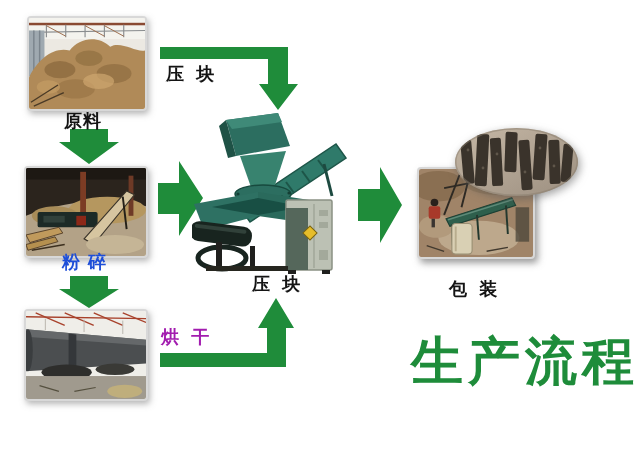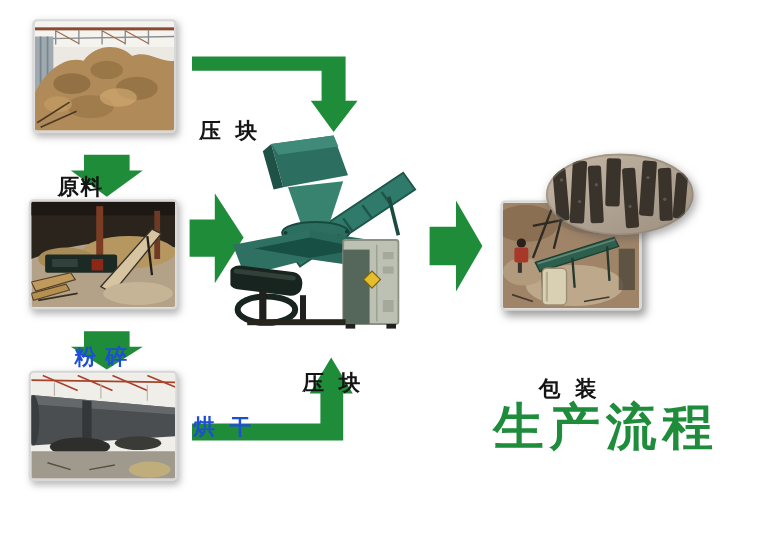--- a/index.html
+++ b/index.html
@@ -6,22 +6,22 @@
   #stage{position:relative;width:640px;height:453px;background:#ffffff;overflow:hidden;
          font-family:"DejaVu Sans","Liberation Sans",sans-serif;}
   .photo{position:absolute;border:2px solid #d8d8d8;border-radius:4px;background:#fff;
          box-shadow:2px 3px 6px rgba(110,110,110,.5);overflow:hidden;box-sizing:border-box;}
   .photo svg{display:block;width:100%;height:100%;}
   .cutout{position:absolute;}
   .cutout svg{display:block;width:100%;height:100%;}
   .oval{position:absolute;filter:drop-shadow(2px 3px 4px rgba(90,90,90,.55));}
   .oval svg{display:block;width:100%;height:100%;}
   .flow-label{position:absolute;font-weight:bold;font-size:18px;color:#141414;
-              letter-spacing:3px;white-space:pre;line-height:1;margin-top:36px;}
-  #page-title{position:absolute;left:411px;top:335px;font-size:42px;font-weight:800;
+              letter-spacing:3px;white-space:pre;line-height:1;}
+  #page-title{position:absolute;left:411px;top:335px;font-size:52px;font-weight:800;
               letter-spacing:5px;line-height:1;white-space:pre;}
   .arrow-layer{position:absolute;left:0;top:0;width:640px;height:453px;pointer-events:none;}
 </style>
 </head>
 <body>
 
 <div id="stage">
 
   <svg class="arrow-layer" viewBox="0 0 640 453">
 
@@ -65,21 +65,21 @@
       <ellipse cx="88" cy="58" rx="18" ry="10" fill="#7d5c34" opacity="0.45"></ellipse>
       <ellipse cx="48" cy="74" rx="20" ry="10" fill="#8f6c3e" opacity="0.5"></ellipse>
       <ellipse cx="72" cy="66" rx="16" ry="8" fill="#cfa76f" opacity="0.7"></ellipse>
       <ellipse cx="20" cy="72" rx="12" ry="7" fill="#c49c64" opacity="0.7"></ellipse>
       <g stroke="#4a3a26" stroke-width="1.4">
         <line x1="2" y1="88" x2="30" y2="70"></line>
           <line x1="5" y1="92" x2="36" y2="78"></line>
       </g>
     </svg>
   </div>
-  <div class="flow-label" style="left: 48px; top: 112px; letter-spacing: 1px; color: rgb(20, 20, 20); text-align: center;">原料</div>
+  <div class="flow-label" style="left: 64px; top: 112px; letter-spacing: 1px; color: rgb(20, 20, 20); text-align: center;">原料</div>
 
   <div class="photo" style="left:24px;top:166px;width:124px;height:92px;" aria-label="crusher-conveyor-shed-photo">
     <svg viewBox="0 0 124 92" preserveAspectRatio="none">
       <rect width="124" height="92" fill="#b3a287"></rect>
       <path d="M0,0 H124 V40 C90,30 40,34 0,50 Z" fill="#2b241d"></path>
       <rect x="0" y="0" width="124" height="12" fill="#1d1813"></rect>
       <ellipse cx="84" cy="44" rx="40" ry="14" fill="#b5975f"></ellipse>
       <ellipse cx="30" cy="50" rx="24" ry="10" fill="#a88c58"></ellipse>
       <rect x="56" y="4" width="6" height="46" fill="#7c3c24"></rect>
       <rect x="106" y="8" width="5" height="42" fill="#6e3a26"></rect>
@@ -118,21 +118,21 @@
       <ellipse cx="42" cy="64" rx="26" ry="8" fill="#2e2e2c"></ellipse>
       <ellipse cx="92" cy="61" rx="20" ry="6" fill="#3a3a36"></ellipse>
       <rect x="0" y="68" width="124" height="24" fill="#a09a8e"></rect>
       <ellipse cx="102" cy="84" rx="18" ry="7" fill="#bfae7c"></ellipse>
       <g stroke="#55503f" stroke-width="1.2">
         <line x1="14" y1="78" x2="34" y2="84"></line>
           <line x1="50" y1="84" x2="72" y2="80"></line>
       </g>
     </svg>
   </div>
-  <div class="flow-label" style="left: 161px; top: 312px; color: #1d4ed8; text-align: right;">烘 干</div>
+  <div class="flow-label" style="left: 161px; top: 328px; color: #a21caf; text-align: right;">烘 干</div>
 
   <div class="cutout" style="left:192px;top:112px;width:160px;height:162px;" aria-label="briquetting-press-machine-photo">
     <svg viewBox="0 0 160 162">
 
       <polygon points="48,96 144,32 154,46 58,110" fill="#2f7a6a" stroke="#1d5548" stroke-width="1.5"></polygon>
       <g stroke="#1d5548" stroke-width="2">
         <line x1="62" y1="92" x2="70" y2="103"></line>
           <line x1="78" y1="81" x2="86" y2="92"></line>
         <line x1="94" y1="70" x2="102" y2="81"></line>
           <line x1="110" y1="59" x2="118" y2="70"></line>

